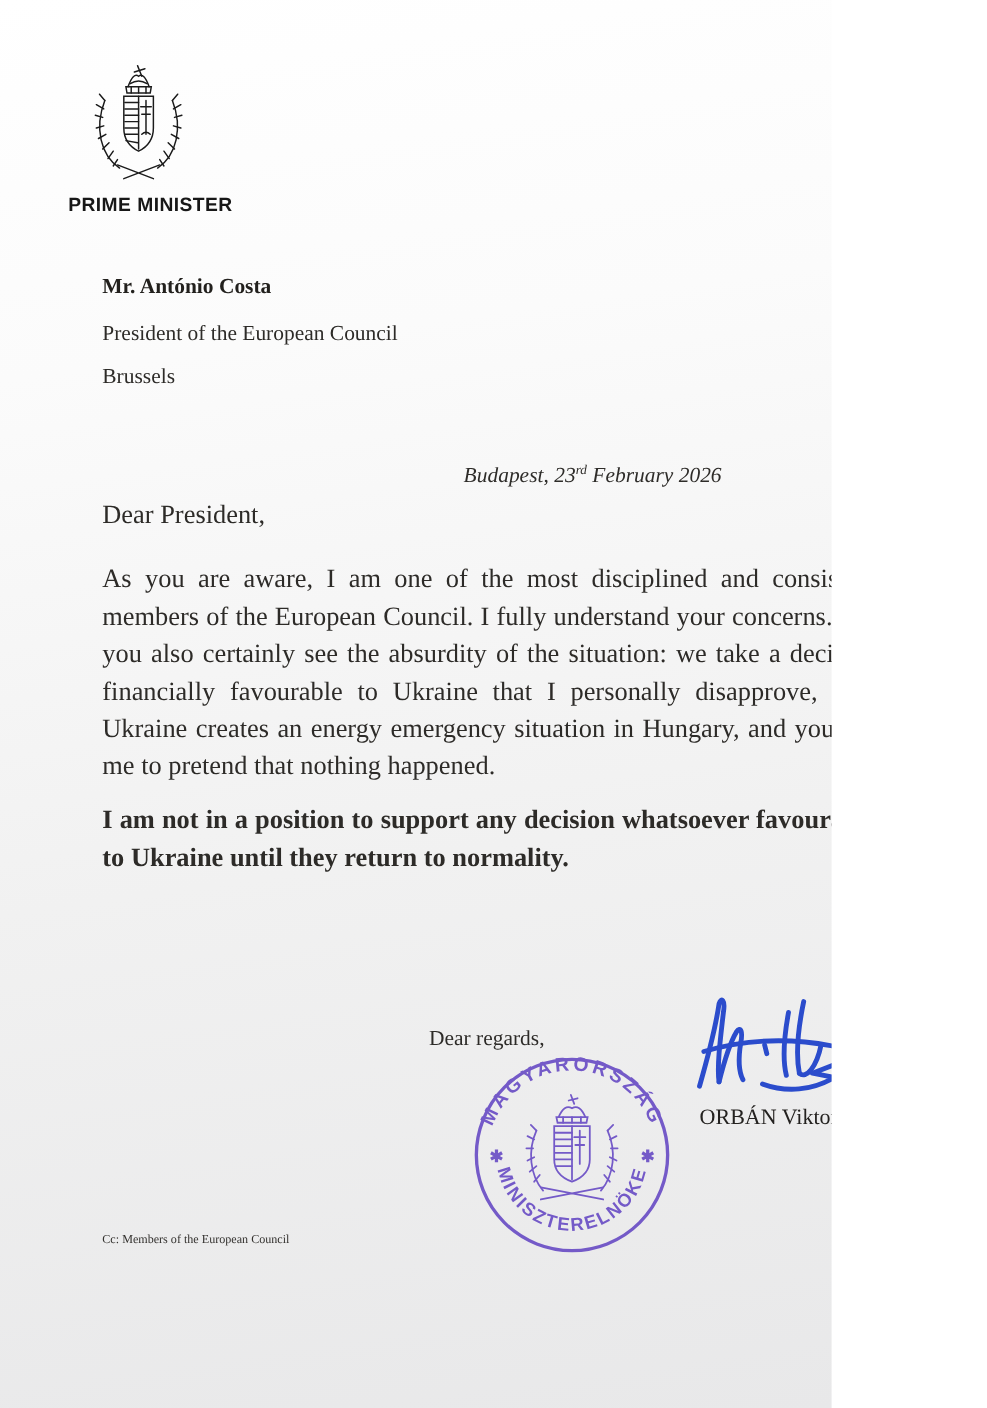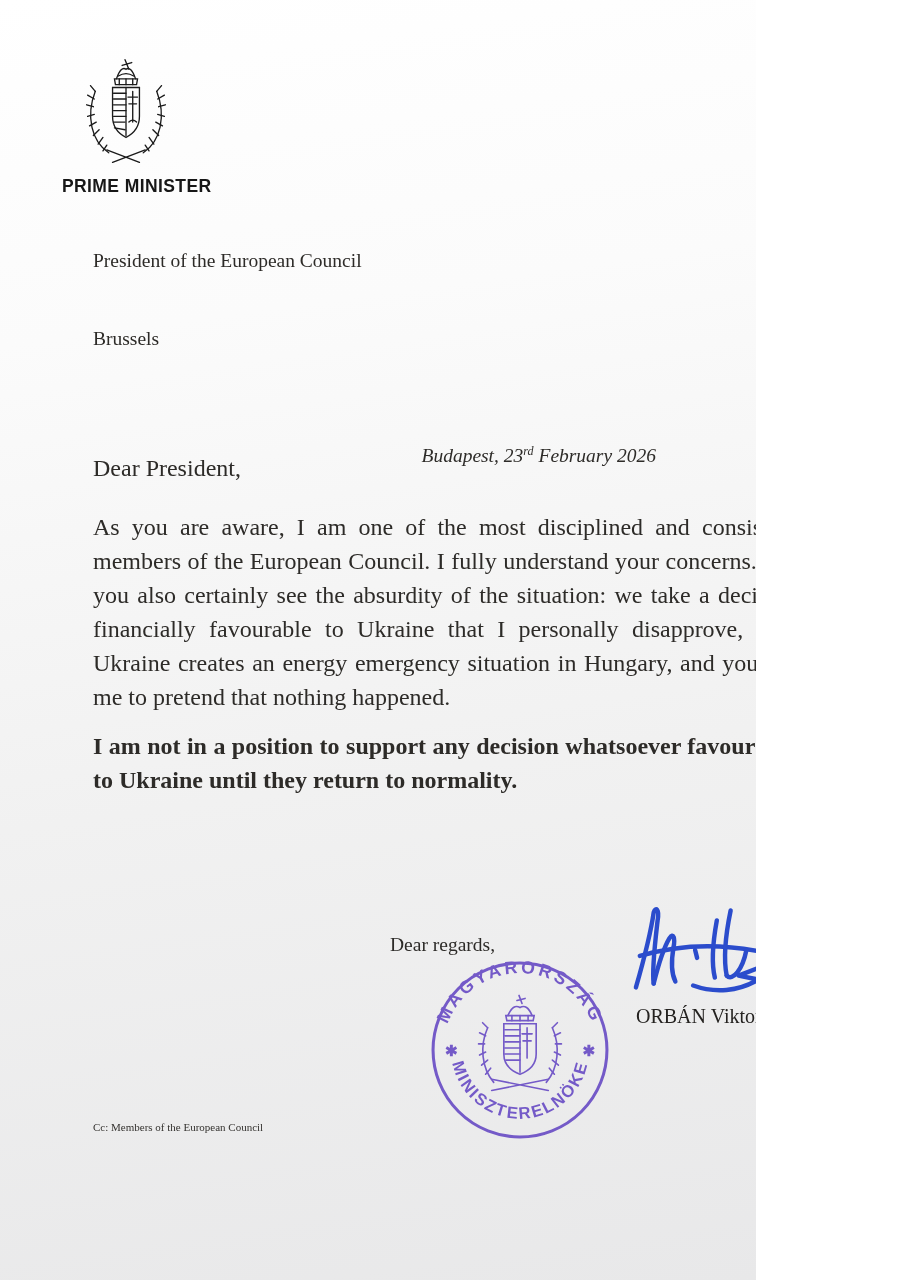--- a/index.html
+++ b/index.html
@@ -12,24 +12,24 @@
     overflow:hidden;
   }
   .crest{position:absolute;left:78px;top:56px;width:96px;height:112px;}
   .pm-label{
     position:absolute;left:62px;top:176px;
     font-family:"Liberation Sans", sans-serif;
     font-weight:bold;font-size:17.5px;letter-spacing:0.4px;color:#171717;
   }
   .address{position:absolute;left:93px;top:249px;font-size:19.5px;line-height:23px;}
   .address .name{font-weight:bold;margin-bottom:20px;color:#22201d;}
-  .address .title{margin-bottom:55px;}
+  .address .title{margin-bottom:16px;}
   .address .city{text-underline-offset:3px;}
   .dateline{
-    position:absolute;right:100px;top:445px;
+    position:absolute;right:100px;top:422px;
     font-style:italic;font-size:19.5px;color:#2e2c29;
   }
   .dateline sup{font-size:0.62em;vertical-align:super;line-height:0;}
   .body-block{position:absolute;left:93px;top:455px;width:705px;font-size:24px;}
   .salutation{margin:0 0 28px 0;}
   .body-block p.para{
     margin:0 0 15px 0;
     text-align:justify;
     line-height:34px;
     color:#2d2b28;
@@ -72,20 +72,21 @@
       <path d="M68,100 C86,88 92,62 82,36"></path>
       <path d="M82,36 L87,30 M83,44 L90,40 M84,52 L91,50 M83,60 L90,62 M81,68 L88,72 M78,76 L84,82 M74,84 L79,91 M70,92 L74,98"></path>
 
       <path d="M30,97 L64,110 M70,97 L36,110"></path>
     </g>
   </svg>
 
   <div class="pm-label">PRIME MINISTER</div>
 
   <div class="address">
+    <div class="name">Mr. António Costa</div>
     <div class="title">President of the European Council</div>
     <div class="city">Brussels</div>
   </div>
 
   <div class="dateline"><span>Budapest, 23</span><sup>rd</sup><span> February 2026</span></div>
 
   <div class="body-block">
     <p class="salutation">Dear President,</p>
     <p class="para">As you are aware, I am one of the most disciplined and consistent members of the European Council. I fully understand your concerns. But you also certainly see the absurdity of the situation: we take a decision financially favourable to Ukraine that I personally disapprove, then Ukraine creates an energy emergency situation in Hungary, and you ask me to pretend that nothing happened.</p>
     <p class="para">I am not in a position to support any decision whatsoever favourable to Ukraine until they return to normality.</p>

